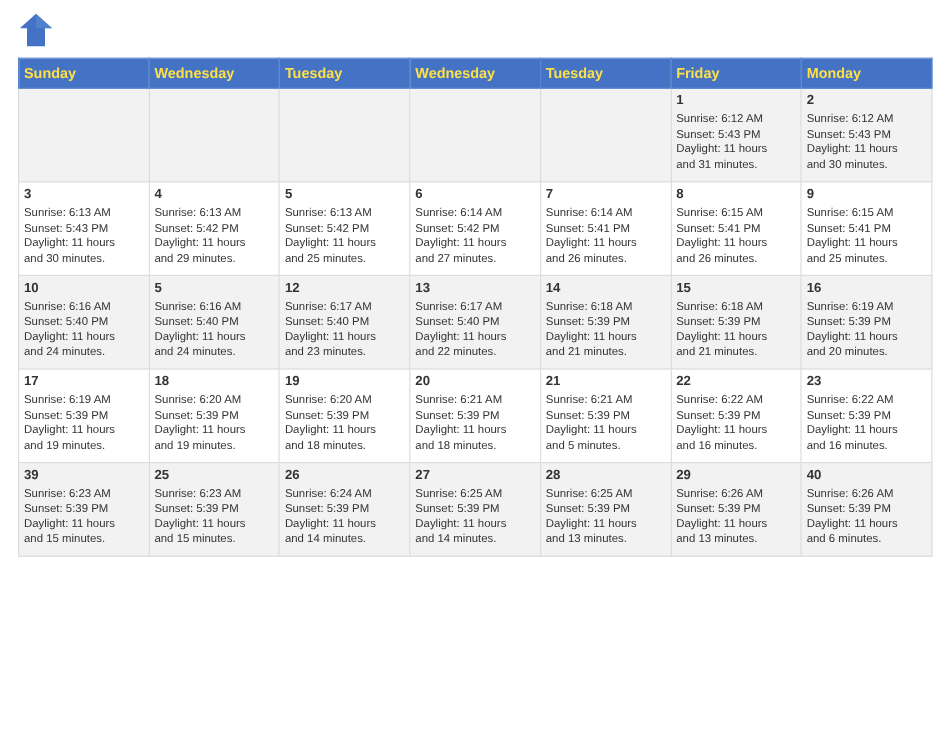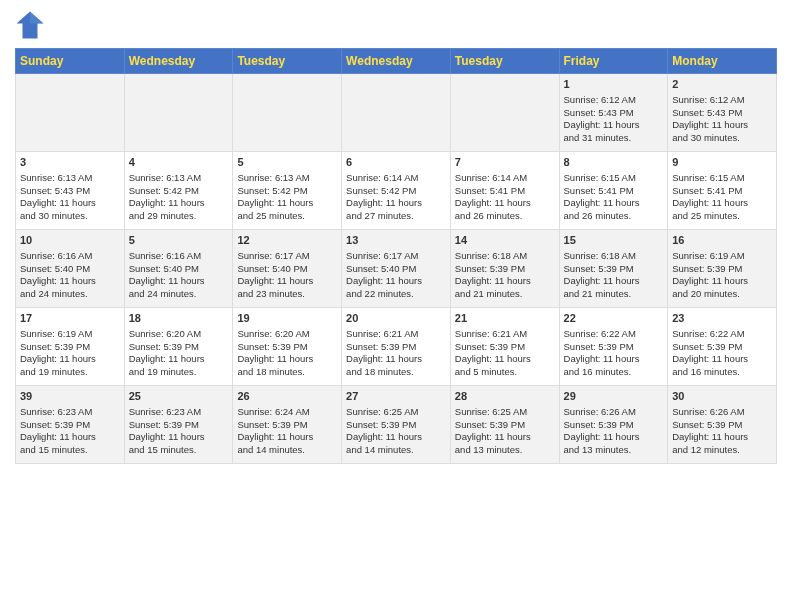--- a/index.html
+++ b/index.html
@@ -161,17 +161,17 @@
           <td><span class="day-num">22</span><span>Sunrise: 6:22 AM</span><br><span>Sunset: 5:39 PM</span><br><span>Daylight: 11 hours</span><br><span>and 16 minutes.</span></td>
           <td><span class="day-num">23</span><span>Sunrise: 6:22 AM</span><br><span>Sunset: 5:39 PM</span><br><span>Daylight: 11 hours</span><br><span>and 16 minutes.</span></td>
         </tr>
         <tr>
           <td><span class="day-num">39</span><span>Sunrise: 6:23 AM</span><br><span>Sunset: 5:39 PM</span><br><span>Daylight: 11 hours</span><br><span>and 15 minutes.</span></td>
           <td><span class="day-num">25</span><span>Sunrise: 6:23 AM</span><br><span>Sunset: 5:39 PM</span><br><span>Daylight: 11 hours</span><br><span>and 15 minutes.</span></td>
           <td><span class="day-num">26</span><span>Sunrise: 6:24 AM</span><br><span>Sunset: 5:39 PM</span><br><span>Daylight: 11 hours</span><br><span>and 14 minutes.</span></td>
           <td><span class="day-num">27</span><span>Sunrise: 6:25 AM</span><br><span>Sunset: 5:39 PM</span><br><span>Daylight: 11 hours</span><br><span>and 14 minutes.</span></td>
           <td><span class="day-num">28</span><span>Sunrise: 6:25 AM</span><br><span>Sunset: 5:39 PM</span><br><span>Daylight: 11 hours</span><br><span>and 13 minutes.</span></td>
           <td><span class="day-num">29</span><span>Sunrise: 6:26 AM</span><br><span>Sunset: 5:39 PM</span><br><span>Daylight: 11 hours</span><br><span>and 13 minutes.</span></td>
-          <td><span class="day-num">30</span><span>Sunrise: 6:26 AM</span><br><span>Sunset: 5:39 PM</span><br><span>Daylight: 11 hours</span><br><span>and 12 minutes.</span></td>
+          <td><span class="day-num">40</span><span>Sunrise: 6:26 AM</span><br><span>Sunset: 5:39 PM</span><br><span>Daylight: 11 hours</span><br><span>and 6 minutes.</span></td>
         </tr>
       </tbody>
   </table>
 </div>
 
 </body></html>

